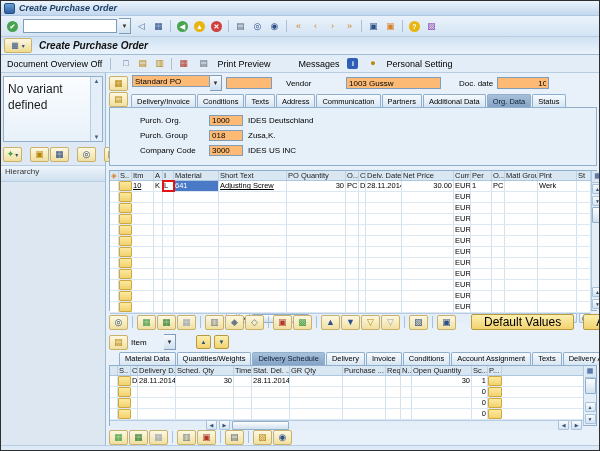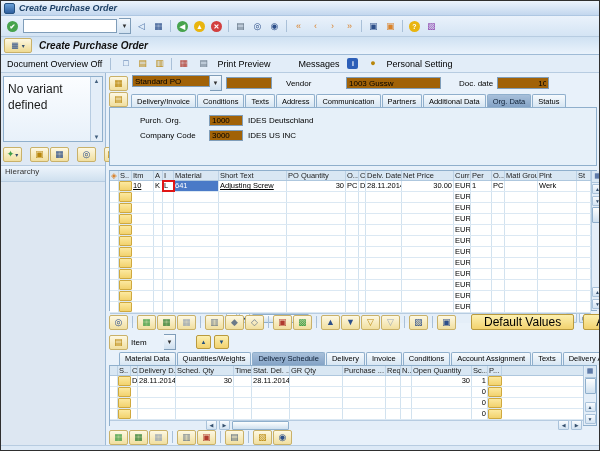--- a/index.html
+++ b/index.html
@@ -41,21 +41,21 @@
   .vbox-scroll{width:11px;border-left:1px solid #b7cce1;display:flex;flex-direction:column;align-items:center;
     justify-content:space-between;background:#e4eef8;font-size:6px;color:#44617f;padding:1px 0}
   .sidebar-icons{display:flex;align-items:center;padding:3px 2px;gap:1px}
   .hierarchy-bar{height:13px;background:linear-gradient(#eef5fc,#cfe0ef);border-top:1px solid #b7cce1;
     border-bottom:1px solid #b7cce1;padding:1px 4px;font-size:8px;color:#333}
   .sidebar-rest{flex:1;background:#dde7f2}
   .content{flex:1;min-width:0;padding:2px 2px 0 3px;display:flex;flex-direction:column}
   
   .po-row{display:flex;align-items:center;gap:4px;height:17px}
   .lbl{font-size:8px;white-space:nowrap}
-  .input-like{background:#a16207;border:1px solid #7f9db9;height:12px;font-size:8px;padding:0 2px;
+  .input-like{background:#fdba74;border:1px solid #7f9db9;height:12px;font-size:8px;padding:0 2px;
     display:flex;align-items:center;box-sizing:border-box;white-space:nowrap;overflow:hidden}
   input.input-like{display:inline-block;font-family:"Liberation Sans",sans-serif}
   
   .tabsrow{display:flex;align-items:flex-end;height:14px;margin-top:2px;gap:1px;white-space:nowrap}
   .tab{height:12px;display:flex;align-items:center;padding:0 5px;border:1px solid #8fafcc;border-bottom:none;
     border-radius:2px 2px 0 0;background:linear-gradient(#f6fafd,#d7e6f3);font-size:7.5px;white-space:nowrap}
   .tab.active{background:linear-gradient(#a8c0da,#84a3c6);color:#0c1d33}
   
   .org-panel{border:1px solid #8fafcc;background:#e6f0f9;height:60px;box-sizing:border-box;padding:5px 0 0 30px}
   .org-row{display:flex;align-items:center;height:15px;gap:5px}
@@ -230,20 +230,25 @@
       </div>
 
       <div class="org-panel">
         <div id="orgFields">
             <div class="org-row">
               <div class="org-label">Purch. Org.</div>
               <div class="org-input input-like">1000</div>
               <div class="org-desc">IDES Deutschland</div>
             </div>
             <div class="org-row">
+              <div class="org-label">Purch. Group</div>
+              <div class="org-input input-like">018</div>
+              <div class="org-desc">Zusa,K.</div>
+            </div>
+            <div class="org-row">
               <div class="org-label">Company Code</div>
               <div class="org-input input-like">3000</div>
               <div class="org-desc">IDES US INC</div>
             </div>
           </div>
       </div>
 
       <div class="grid-wrap" style="height:141px">
         <div class="grid-main">
           <div class="ghead" id="itemHead">

